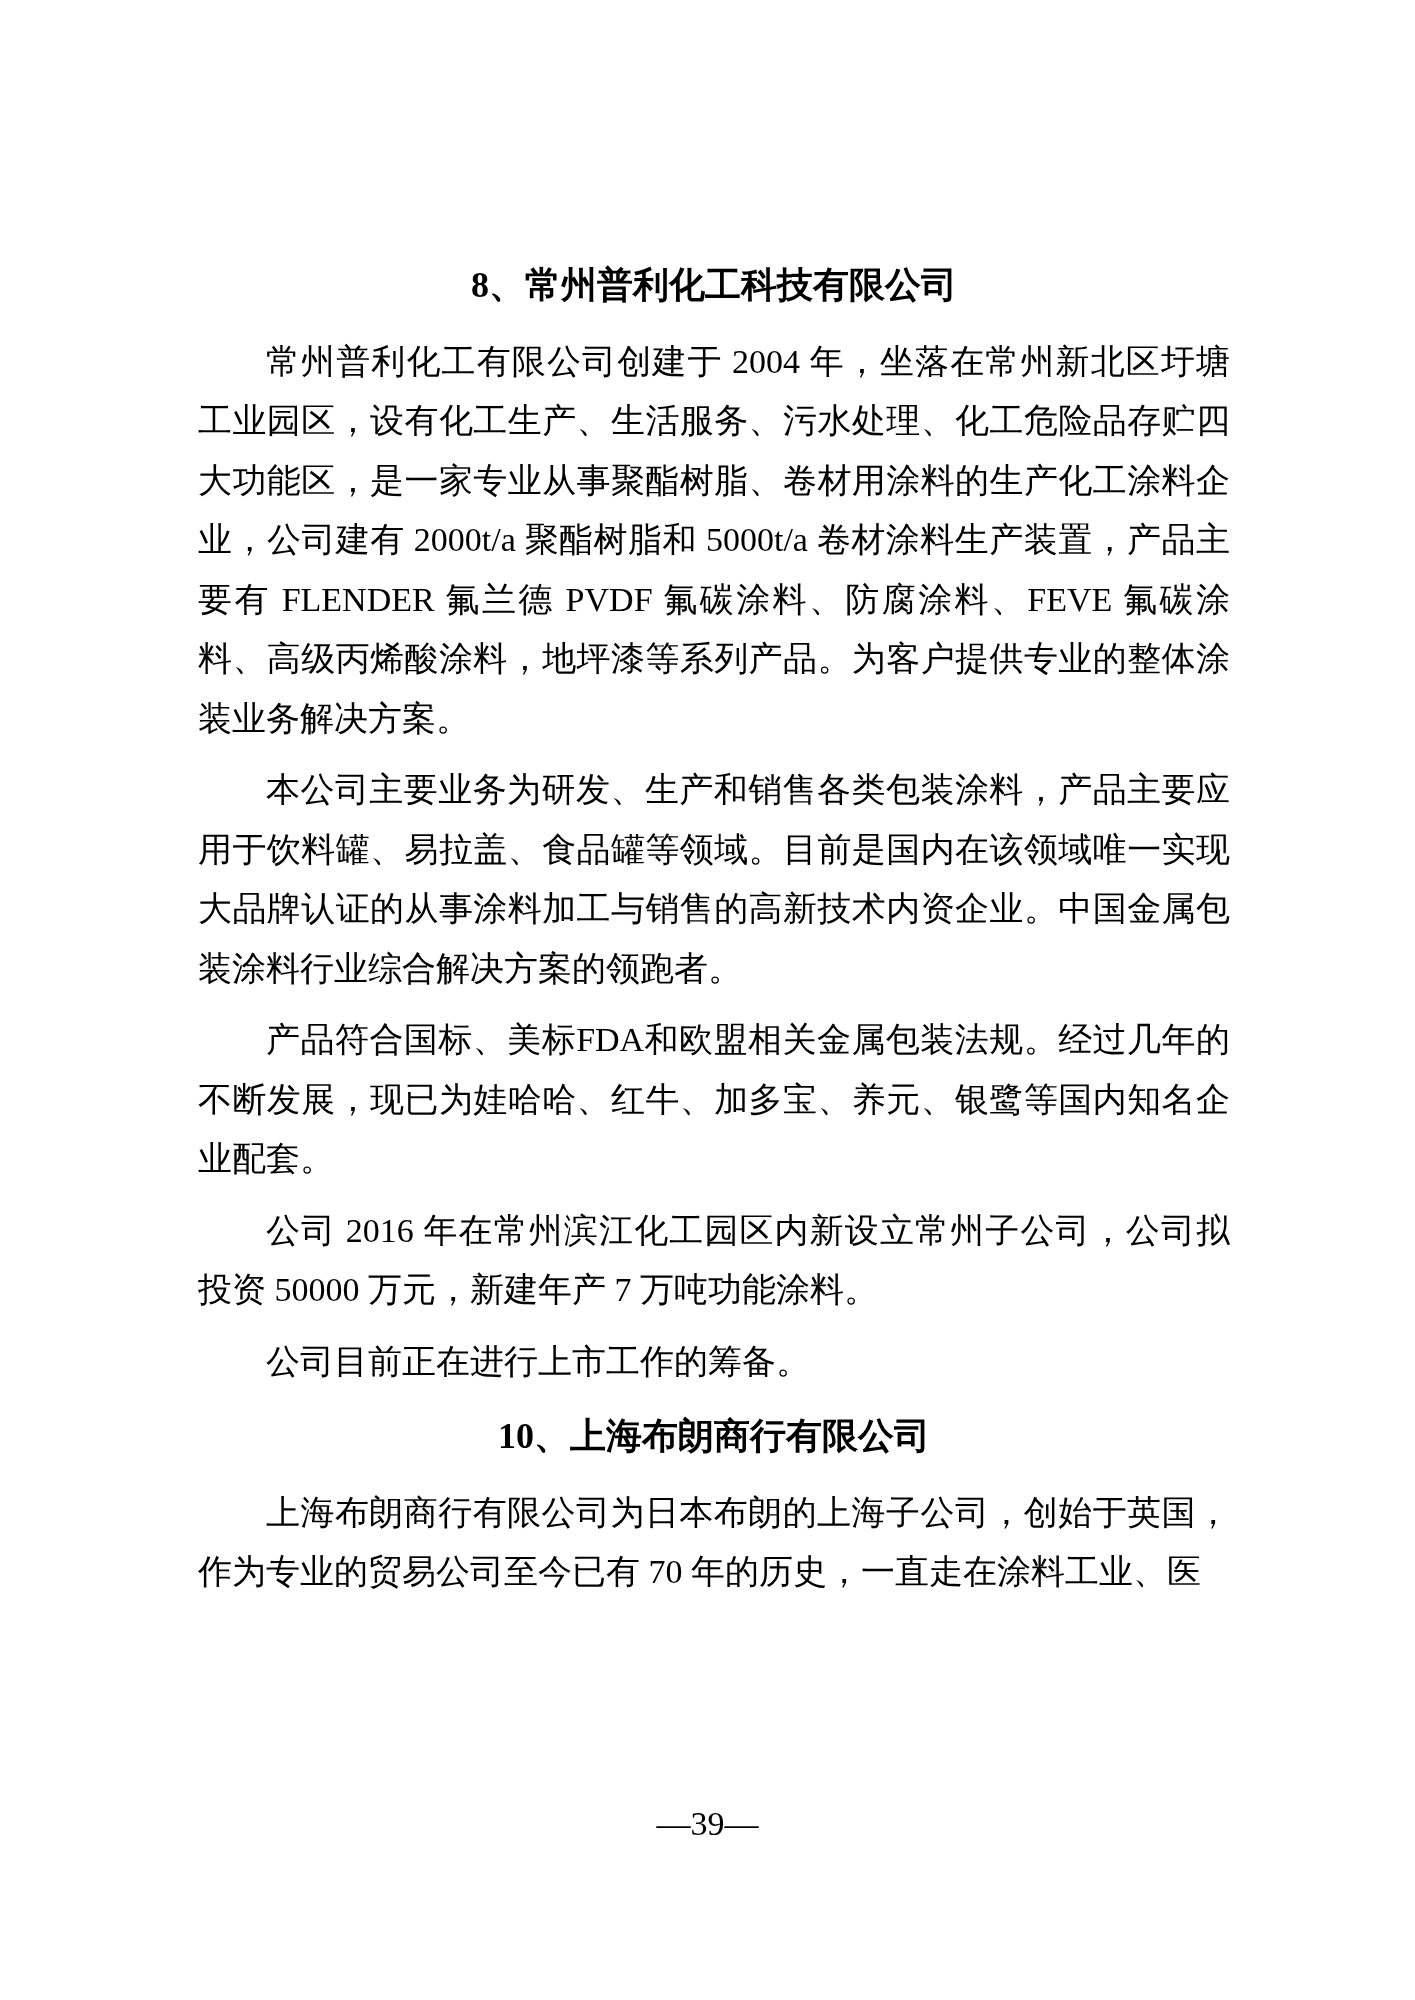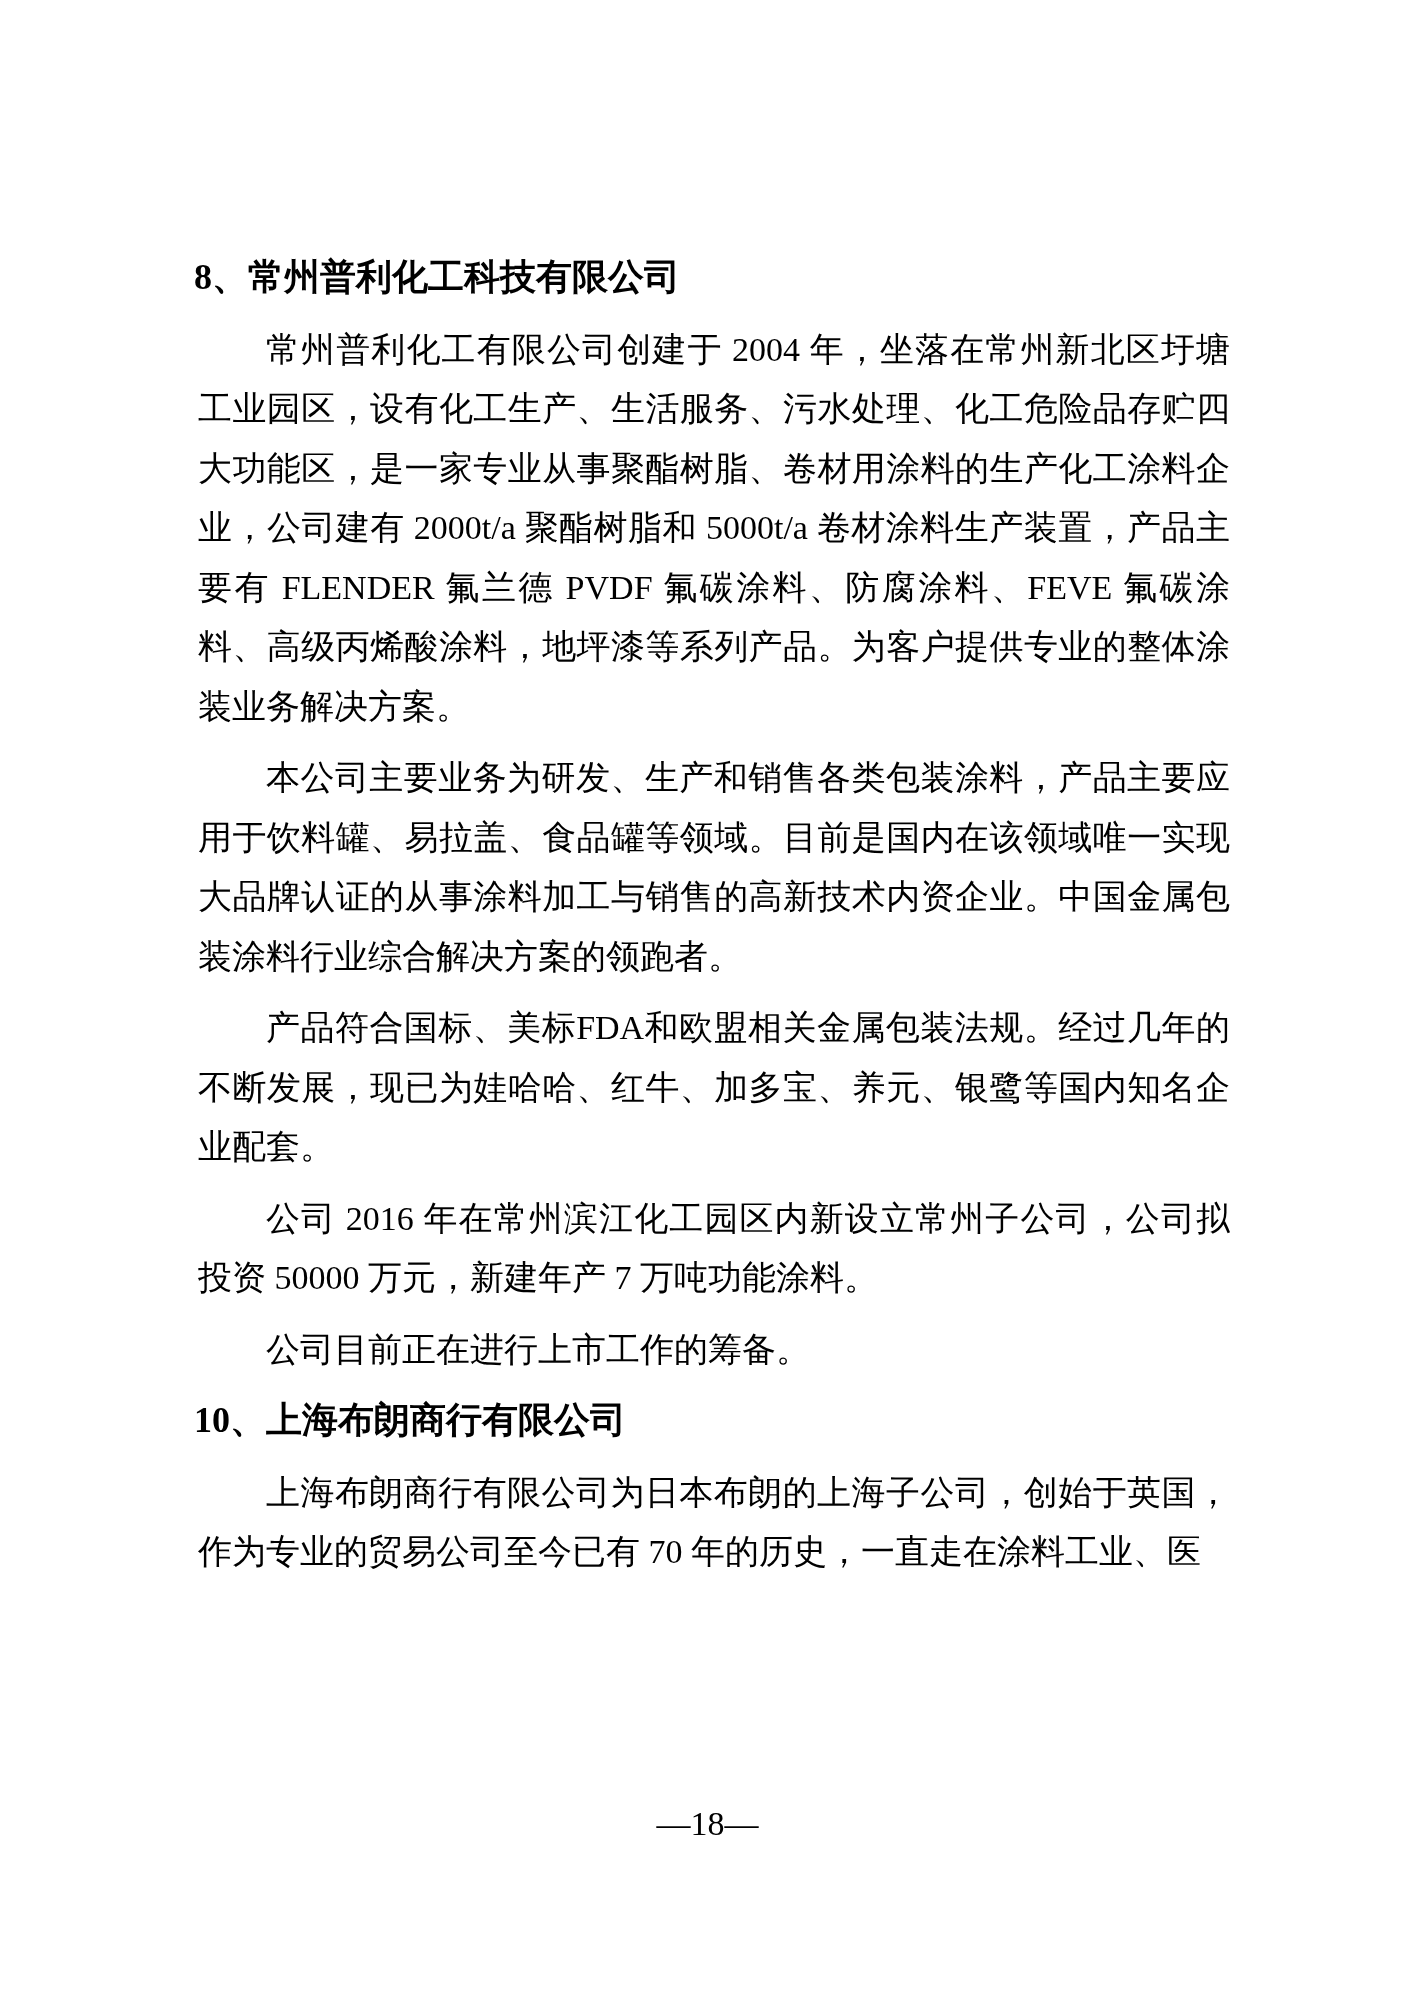--- a/index.html
+++ b/index.html
@@ -19,25 +19,25 @@
     position: absolute;
     left: 186px;
     top: 240px;
     width: 1056px;
     font-size: 34px;
     line-height: 59.5px;
     text-align: justify;
     text-justify: inter-ideograph;
   }
   .sec-heading {
-    margin: 8px;
+    margin: 16px;
     font-size: 36px;
     font-weight: bold;
     line-height: 59.5px;
-    text-align: left;
+    text-align: center;
     white-space: nowrap;
   }
   .para {
     margin: 12px;
     text-indent: 68px;
   }
   .page-footer {
     position: absolute;
     top: 1802px;
     left: 0;
@@ -58,13 +58,13 @@
   <p class="para">本公司主要业务为研发、生产和销售各类包装涂料，产品主要应用于饮料罐、易拉盖、食品罐等领域。目前是国内在该领域唯一实现大品牌认证的从事涂料加工与销售的高新技术内资企业。中国金属包装涂料行业综合解决方案的领跑者。</p>
   <p class="para">产品符合国标、美标FDA和欧盟相关金属包装法规。经过几年的不断发展，现已为娃哈哈、红牛、加多宝、养元、银鹭等国内知名企业配套。</p>
   <p class="para">公司 2016 年在常州滨江化工园区内新设立常州子公司，公司拟投资 50000 万元，新建年产 7 万吨功能涂料。</p>
   <p class="para">公司目前正在进行上市工作的筹备。</p>
 
   <h2 class="sec-heading">10、上海布朗商行有限公司</h2>
   <p class="para">上海布朗商行有限公司为日本布朗的上海子公司，创始于英国，作为专业的贸易公司至今已有 70 年的历史，一直走在涂料工业、医</p>
 
 </main>
 
-<div class="page-footer">—18—</div>
+<div class="page-footer">—39—</div>
 
 </body></html>

